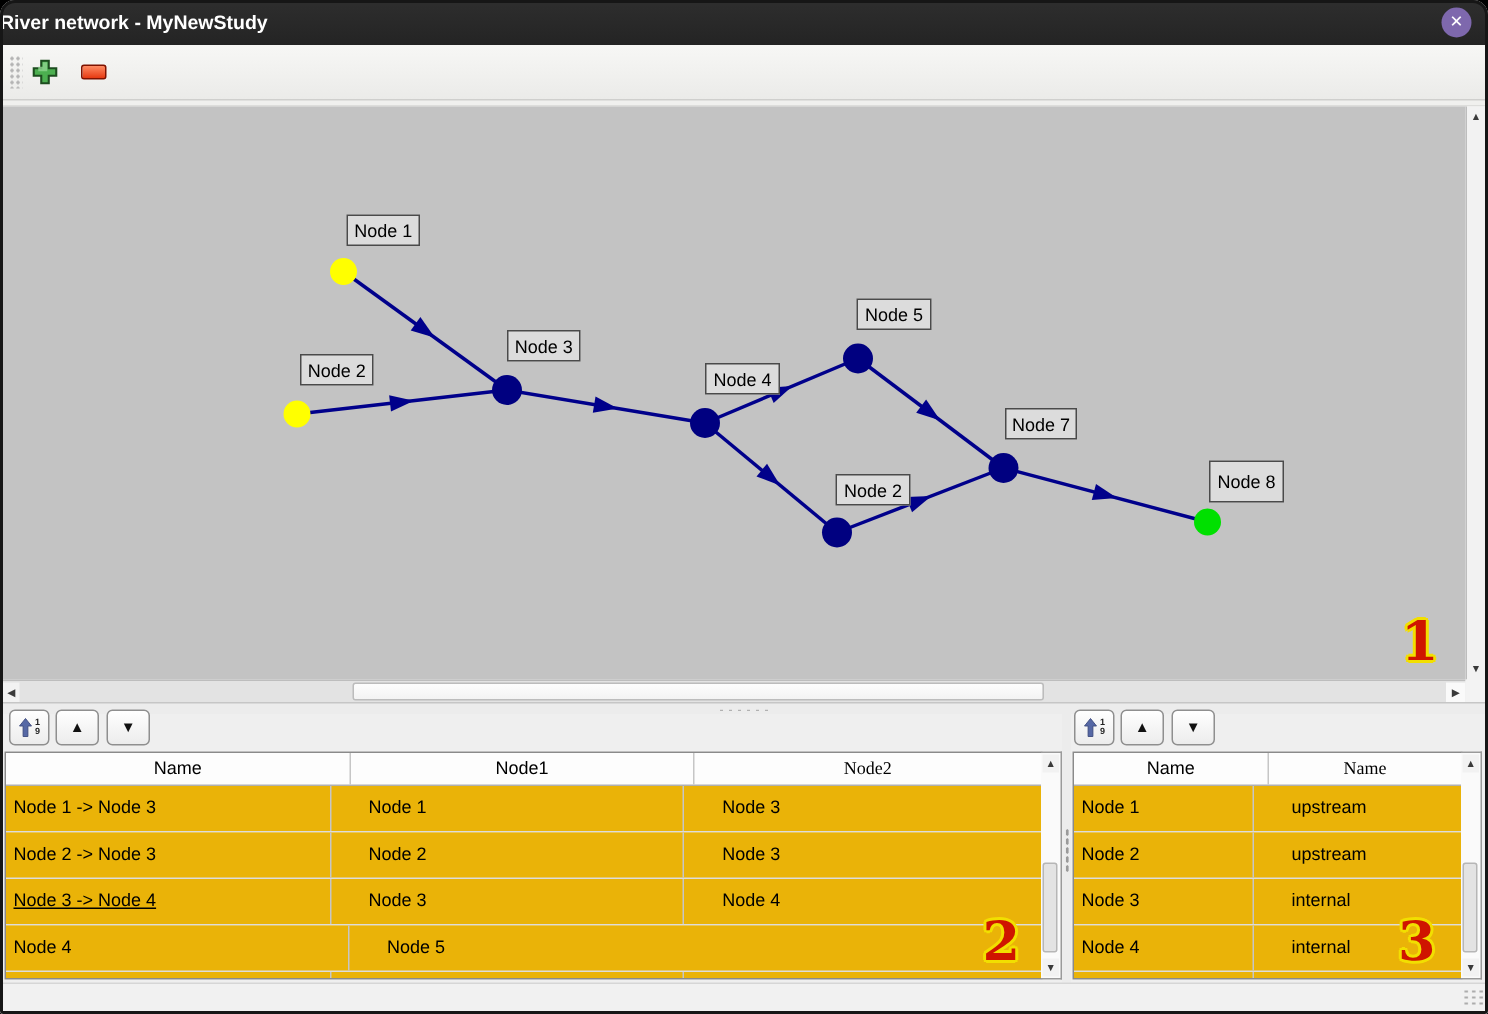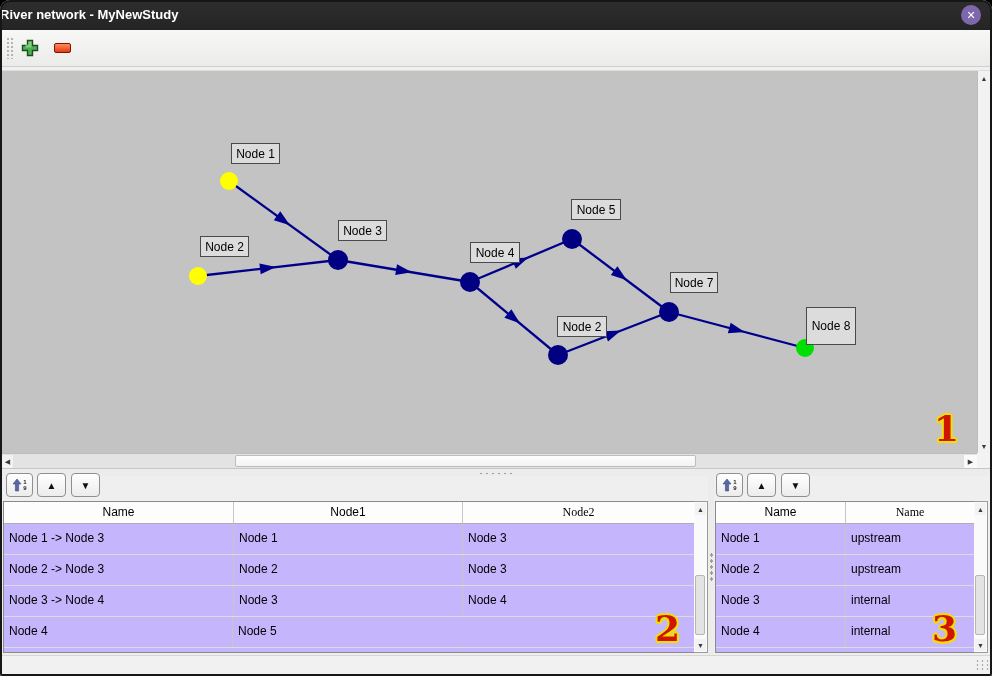--- a/index.html
+++ b/index.html
@@ -36,21 +36,21 @@
   .vdivider .dots{position:absolute;left:2px;top:76px;width:3px;height:30px;background-image:radial-gradient(#9a9a9a 1px,transparent 1.2px);background-size:3px 6px;}
   
   .tableszone{position:absolute;left:0;top:476px;width:100%;height:179px;background:#efefef;}
   .tool-btn{position:absolute;height:24px;background:linear-gradient(#ffffff,#ececec);border:1px solid #8f8f8f;border-radius:4px;box-sizing:border-box;display:flex;align-items:center;justify-content:center;cursor:pointer;font-size:10px;color:#111;}
   .sortwrap{display:flex;align-items:center;gap:1px;}
   .sortnums{display:flex;flex-direction:column;font-size:6px;line-height:6px;color:#222;font-weight:bold;}
   .table{position:absolute;top:25px;background:#fff;border:1px solid #8a8a8a;box-sizing:border-box;overflow:hidden;}
   .thead{display:flex;height:21px;border-bottom:1px solid #b0b0b0;background:#fdfdfd;}
   .hcell{box-sizing:border-box;border-right:1px solid #c6c6c6;font-size:12px;line-height:20px;text-align:center;color:#000;}
   .hcell:last-child{border-right:none;font-family:Liberation Serif, serif;}
-  .trow{display:flex;height:30px;border-bottom:1px solid #dcdcdc;background:#c4b5fd;}
+  .trow{display:flex;height:30px;border-bottom:1px solid #dcdcdc;background:#eab308;gap:20px;}
   .trow.partial{height:9px;border-bottom:none;}
   .tcell{box-sizing:border-box;border-right:1px solid #c6c6c6;font-size:12px;line-height:29px;padding-left:5px;color:#000;white-space:nowrap;overflow:hidden;}
   .tcell:last-child{border-right:none;}
   .tbl-vscroll{position:absolute;top:25px;width:14px;background:#fafafa;border:1px solid #9a9a9a;border-left:none;box-sizing:border-box;}
   .tbl-thumb{position:absolute;left:1px;width:10px;background:#e3e3e3;border:1px solid #b6b6b6;border-radius:2px;box-sizing:border-box;}
   
   .statusbar{position:absolute;left:0;top:655px;width:100%;height:19px;background:#f1f1f1;border-top:1px solid #d6d6d6;box-sizing:border-box;}
   .grip{position:absolute;right:3px;bottom:3px;width:14px;height:12px;background-image:radial-gradient(#ababab 1px,transparent 1.2px);background-size:5px 4px;cursor:nwse-resize;}
 </style>
 </head>
@@ -103,21 +103,21 @@
         <circle cx="805" cy="277" r="9" fill="#00e000"></circle>
       </svg>
     <div class="labels" id="labels">
         <div class="node-label" style="left: 231px; top: 72px; width: 49px; height: 21px;">Node 1</div>
         <div class="node-label" style="left: 200px; top: 165px; width: 49px; height: 21px;">Node 2</div>
         <div class="node-label" style="left: 338px; top: 149px; width: 49px; height: 21px;">Node 3</div>
         <div class="node-label" style="left: 470px; top: 171px; width: 50px; height: 21px;">Node 4</div>
         <div class="node-label" style="left: 571px; top: 128px; width: 50px; height: 21px;">Node 5</div>
         <div class="node-label" style="left: 557px; top: 245px; width: 50px; height: 21px;">Node 2</div>
         <div class="node-label" style="left: 670px; top: 201px; width: 48px; height: 21px;">Node 7</div>
-        <div class="node-label" style="left: 806px; top: 236px; width: 50px; height: 38px;">Node 8</div>
+        <div class="node-label" style="left: 806px; top: 236px; width: 50px; height: 28px;">Node 8</div>
       </div>
     <div class="annot" style="left:934px;top:336px;">1</div>
   </div>
 
   <div class="vscroll">
     <div class="sb-btn" style="left:0;top:0;width:12px;height:14px;">
         <span>▲</span>
       </div>
     <div class="sb-btn" style="left:0;bottom:0;width:12px;height:14px;">
         <span>▼</span>
@@ -187,21 +187,21 @@
             <div class="tcell" style="width: 230px;">Node 1 -&gt; Node 3</div>
             <div class="tcell" style="width: 229px;">Node 1</div>
             <div class="tcell" style="width: 231px;">Node 3</div>
           </div>
           <div class="trow">
             <div class="tcell" style="width: 230px;">Node 2 -&gt; Node 3</div>
             <div class="tcell" style="width: 229px;">Node 2</div>
             <div class="tcell" style="width: 231px;">Node 3</div>
           </div>
           <div class="trow">
-            <div class="tcell" style="width: 230px;">Node 3 -&gt; Node 4</div>
+            <div class="tcell" style="width: 230px; text-decoration: underline;">Node 3 -&gt; Node 4</div>
             <div class="tcell" style="width: 229px;">Node 3</div>
             <div class="tcell" style="width: 231px;">Node 4</div>
           </div>
           <div class="trow">
             <div class="tcell" style="width: 229px;">Node 4</div>
             <div class="tcell" style="width: 231px;">Node 5</div>
           </div>
           <div class="trow partial">
             <div class="tcell" style="width: 230px;"></div>
             <div class="tcell" style="width: 229px;"></div>

